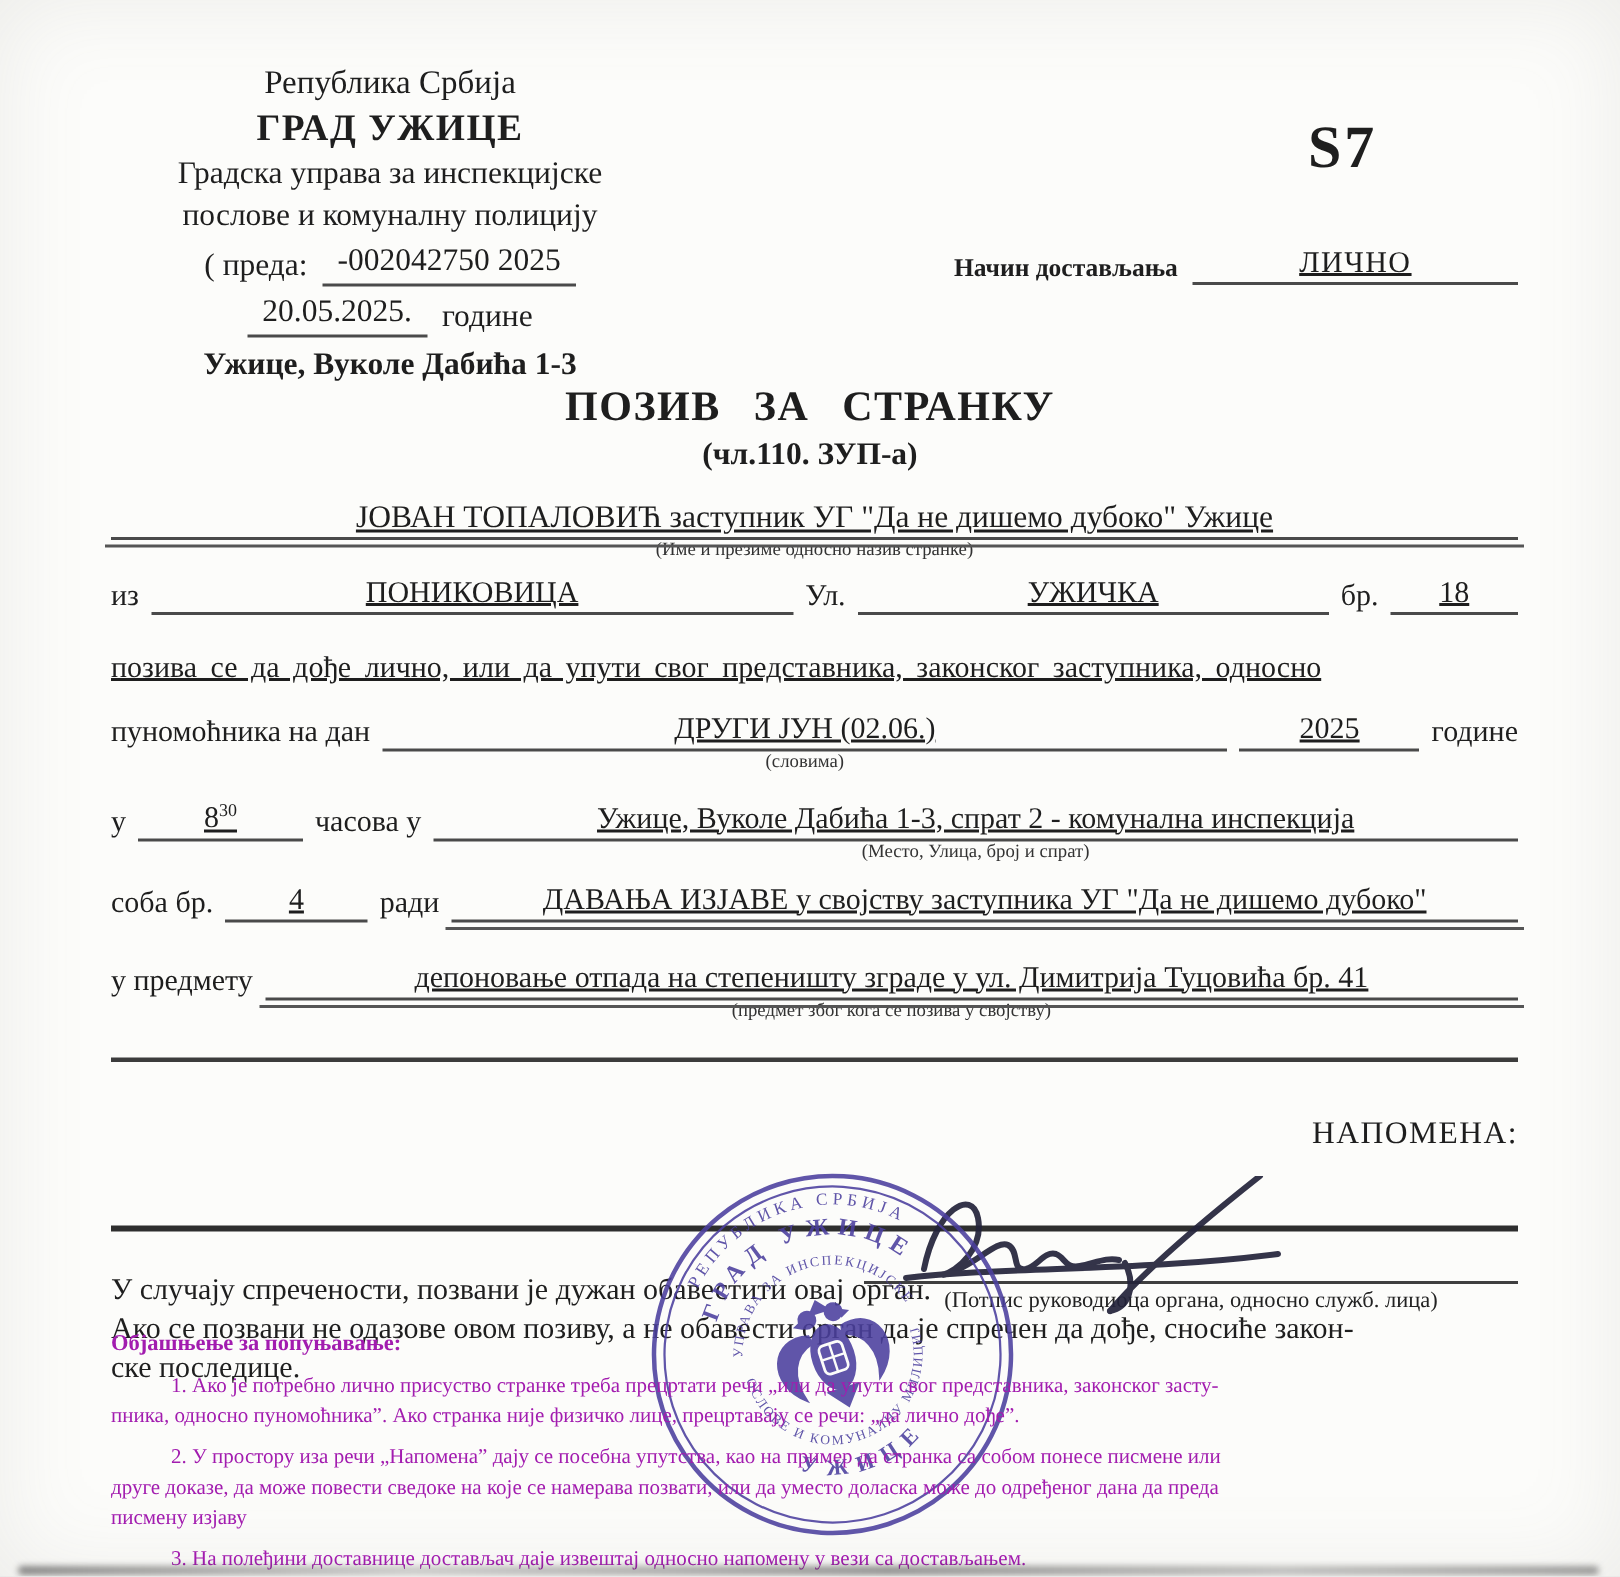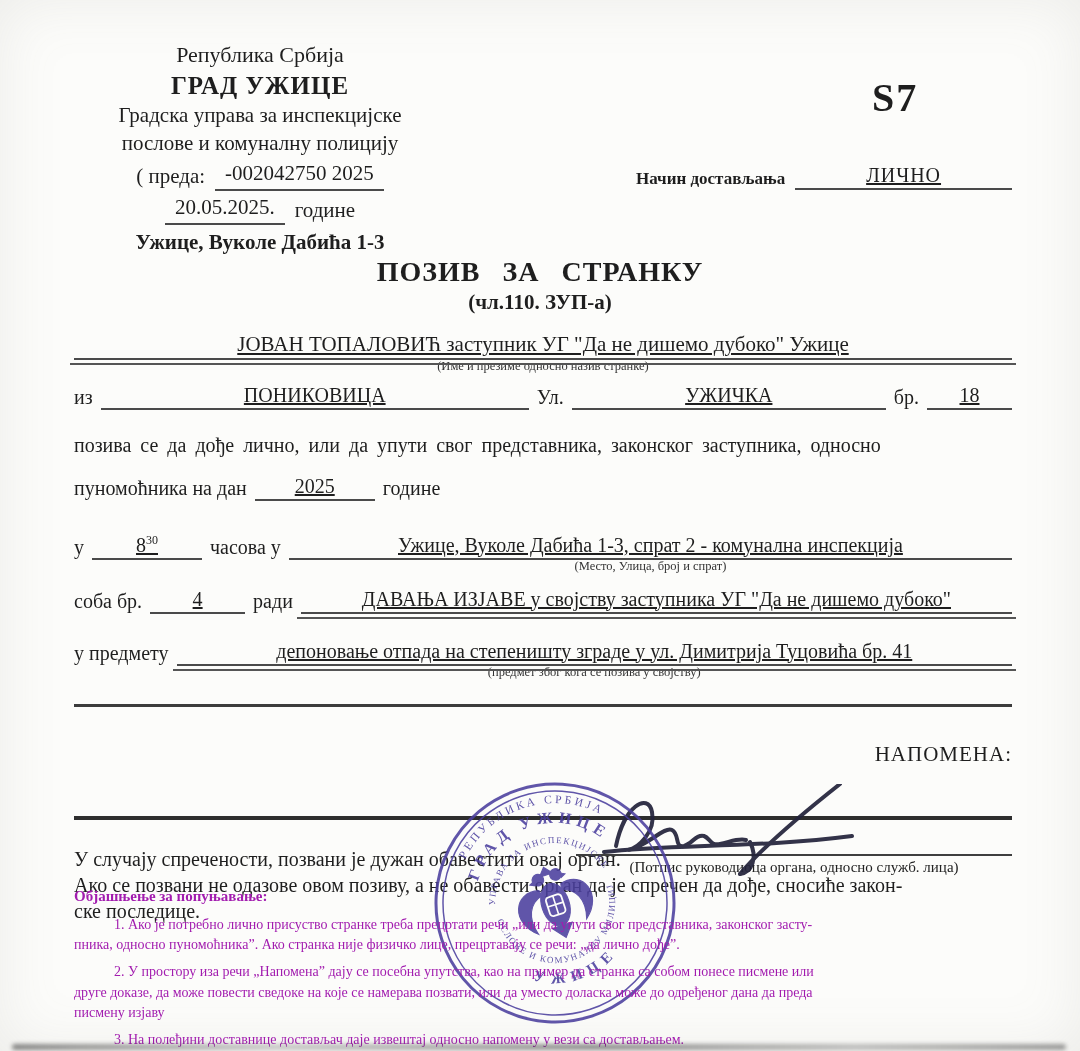--- a/index.html
+++ b/index.html
@@ -39,21 +39,21 @@
              text-align:center; font-size:12.5px; color:#333; white-space:nowrap;}
   .fill.dbl::after{content:""; position:absolute; left:-4px; right:-4px; bottom:-7px;
                    border-bottom:2px solid #555;}
   .w85{flex:0 0 85px;text-align:right;} .w95{flex:0 0 95px;} .w110{flex:0 0 110px;} .w120{flex:0 0 120px;}
   .plain{font-size:20px; word-spacing:4px;}
   sup{font-size:12px;}
   .rule{border:none; border-top:3px solid #3c3c3c; margin:0;}
   .rule.thick{border-top:4px solid #2e2e2e;} 
   .party-row .val{font-size:21px;}
   .row-iz{margin-top:24px;}
-  .line-invite{margin-top:24px;}
+  .line-invite{margin-top:24px;text-decoration:underline;}
   .row-dan{margin-top:18px;}
   .row-time{margin-top:32px;}
   .row-room{margin-top:28px;}
   .row-subject{margin-top:26px;}
   .rule1{margin-top:38px;}
   .row-note{margin-top:35px;flex-direction:column;}
   .row-note .lab{font-size:21px; letter-spacing:1px;}
   .rule2{margin-top:38px;}
   .warning{margin-top:26px; font-size:20px; line-height:1.32;}
   
@@ -129,20 +129,24 @@
       <span class="lab">бр.</span>
       <span class="fill w85">
         <span class="val">18</span>
       </span>
     </div>
 
     <div class="plain line-invite">позива се да дође лично, или да упути свог  представника, законског заступника, односно</div>
 
     <div class="row row-dan">
       <span class="lab">пуномоћника на дан</span>
+      <span class="fill">
+        <span class="val">ДРУГИ ЈУН (02.06.)</span>
+        <span class="cap">(словима)</span>
+      </span>
       <span class="fill w120">
         <span class="val">2025</span>
       </span>
       <span class="lab">године</span>
     </div>
 
     <div class="row row-time">
       <span class="lab">у</span>
       <span class="fill w110">
         <span class="val"><span>8</span><sup>30</sup></span>

